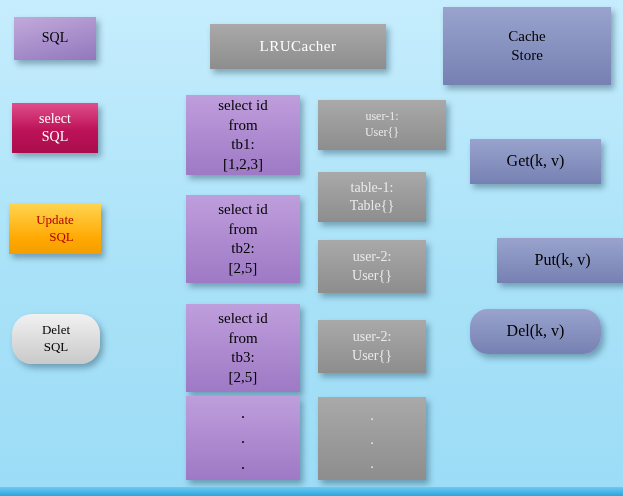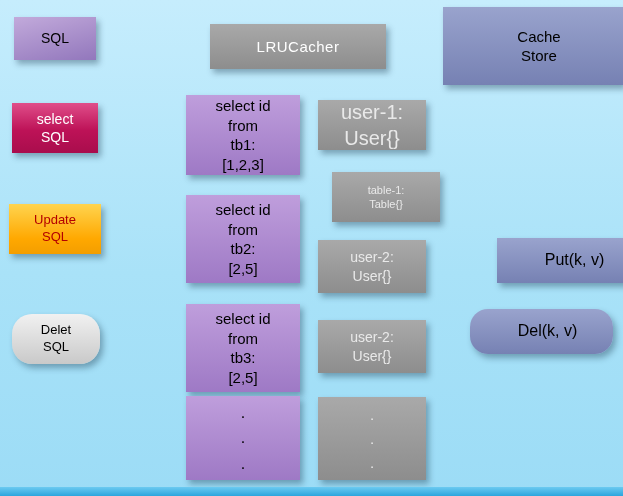--- a/index.html
+++ b/index.html
@@ -1,21 +1,21 @@
 <!DOCTYPE html>
 <html><head>
 <meta charset="utf-8">
 <style>
   html,body { margin:0; padding:0; }
   .canvas {
     position:relative;
     width:623px;
     height:496px;
     overflow:hidden;
-    font-family:Liberation Sans, sans-serif;
+    font-family:Liberation Serif, serif;
     background: linear-gradient(180deg,#c6edfd 0%,#a9e2f8 55%,#9cdcf6 100%);
   }
   .bottom-strip {
     position:absolute; left:0; right:0; bottom:0; height:9px;
     background: linear-gradient(180deg,#6ccaf1 0%,#2ba5dd 100%);
   }
   .box {
     position:absolute;
     display:flex; align-items:center; justify-content:center;
     text-align:center;
@@ -24,38 +24,38 @@
     line-height:1.3;
   }
   
   .c-purple-light { background:linear-gradient(165deg,#c2aadb 0%,#9277bc 100%); color:#000; }
   .c-magenta      { background:linear-gradient(180deg,#e04e8a 0%,#bd1257 55%,#a90d4c 100%); color:#fff; }
   .c-orange       { background:linear-gradient(180deg,#ffd44f 0%,#ffa800 70%,#f39e00 100%); color:#b40000; }
   .c-silver       { background:linear-gradient(180deg,#f1f1f1 0%,#c9c9c9 100%); color:#000;border-radius:20px; }
   .c-gray         { background:linear-gradient(180deg,#a9a9a9 0%,#8d8d8d 100%); color:#fff; }
   .c-gray-result  { background:linear-gradient(180deg,#a9a9a9 0%,#8d8d8d 100%); color:#e9e9e9; }
   .c-purple       { background:linear-gradient(180deg,#bf9edc 0%,#9e79c5 100%); color:#000; }
-  .c-slate        { background:linear-gradient(180deg,#99a3cd 0%,#7681b3 100%); color:#000;padding-left:12px; }
+  .c-slate        { background:linear-gradient(180deg,#99a3cd 0%,#7681b3 100%); color:#000; }
 
   
   .pos-sql        { left:14px;  top:17px;  width:82px;  height:43px;  font-size:14px; }
   .pos-select-sql { left:12px;  top:103px; width:86px;  height:50px;  font-size:14px; }
-  .pos-update-sql { left:9px;   top:204px; width:92px;  height:50px;  font-size:13px; }
+  .pos-update-sql { left:9px;   top:204px; width:92px;  height:50px;  font-size:13px;text-align:right; }
   .pos-delete-sql { left:12px;  top:314px; width:88px;  height:50px;  font-size:13px; }
 
   .pos-lrucacher  { left:210px; top:24px;  width:176px; height:45px;  font-size:15px; letter-spacing:.5px;text-align:center; }
   .pos-cachestore { left:443px; top:7px;   width:168px; height:78px;  font-size:15px; }
 
   .pos-q1         { left:186px; top:95px;  width:114px; height:80px;  font-size:15px; }
   .pos-q2         { left:186px; top:195px; width:114px; height:88px;  font-size:15px; }
   .pos-q3         { left:186px; top:304px; width:114px; height:88px;  font-size:15px; }
   .pos-qdots      { left:186px; top:396px; width:114px; height:84px;  font-size:16px; line-height:1.6; }
 
-  .pos-r1         { left:318px; top:100px; width:108px; height:50px;  font-size:20px; }
-  .pos-r2         { left:318px; top:172px; width:108px; height:50px;  font-size:11px;margin-left:14px; }
+  .pos-r1         { left:318px; top:100px; width:128px; height:50px;  font-size:12px; }
+  .pos-r2         { left:318px; top:172px; width:108px; height:50px;  font-size:14px; }
   .pos-r3         { left:318px; top:240px; width:108px; height:53px;  font-size:14px; }
   .pos-r4         { left:318px; top:320px; width:108px; height:53px;  font-size:14px; }
   .pos-rdots      { left:318px; top:397px; width:108px; height:83px;  font-size:15px; line-height:1.6; }
 
   .pos-get        { left:470px; top:139px; width:131px; height:45px;  font-size:16px; }
   .pos-put        { left:497px; top:227px; width:131px; height:45px;  font-size:16px;margin-top:11px; }
   .pos-del        { left:470px; top:309px; width:131px; height:45px;  font-size:16px;border-radius:18px; }
 </style>
 </head>
 <body>
@@ -95,17 +95,18 @@
   <div class="box c-gray-result pos-r2">table-1:
 Table{}</div>
   <div class="box c-gray-result pos-r3">user-2:
 User{}</div>
   <div class="box c-gray-result pos-r4">user-2:
 User{}</div>
   <div class="box c-gray-result pos-rdots">.
 .
 .</div>
 
+  <div class="box c-slate pos-get">Get(k, v)</div>
   <div class="box c-slate pos-put">Put(k, v)</div>
   <div class="box c-slate pos-del">Del(k, v)</div>
 
   <div class="bottom-strip"></div>
 </div>
 
 </body></html>

